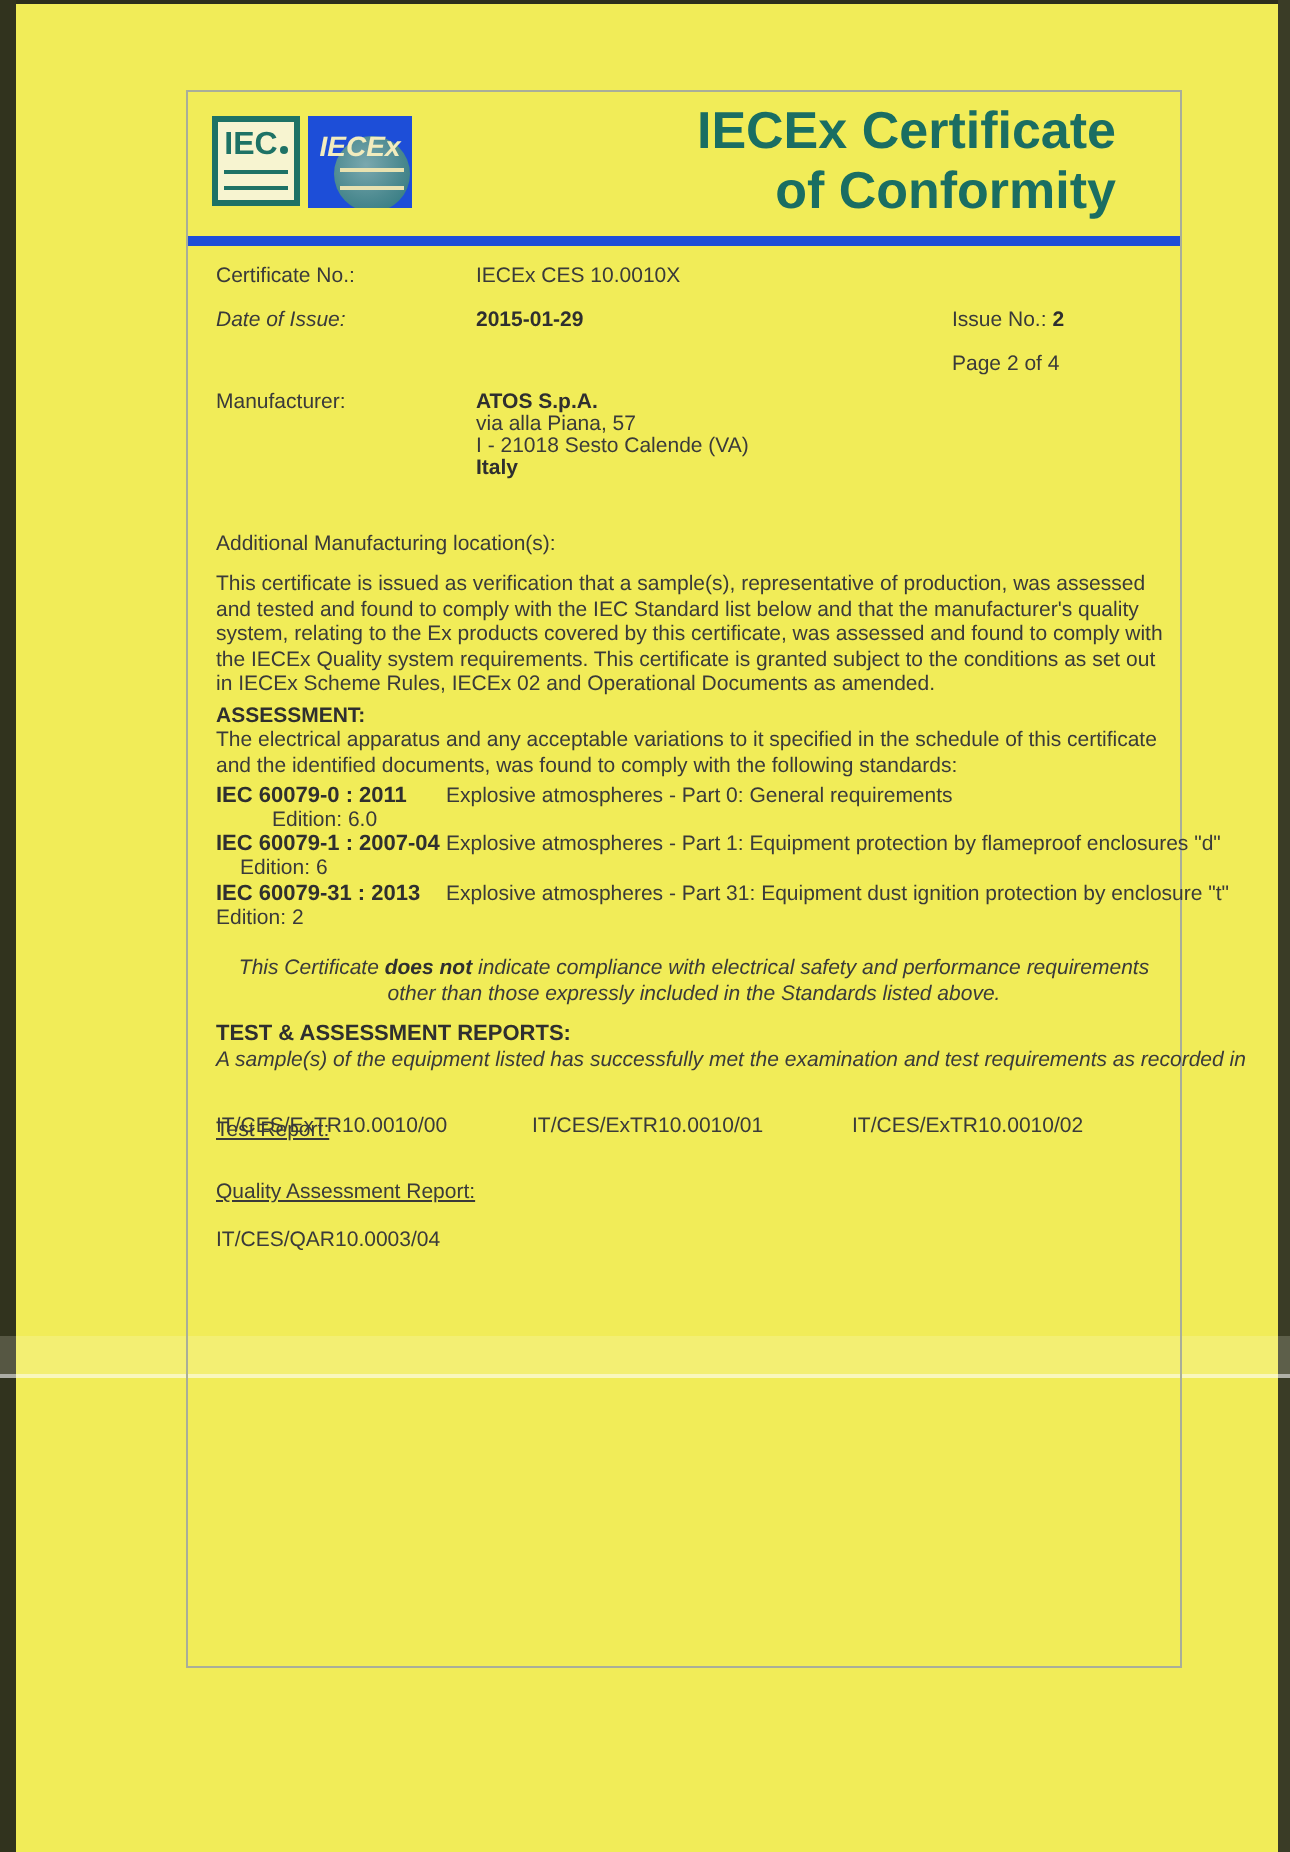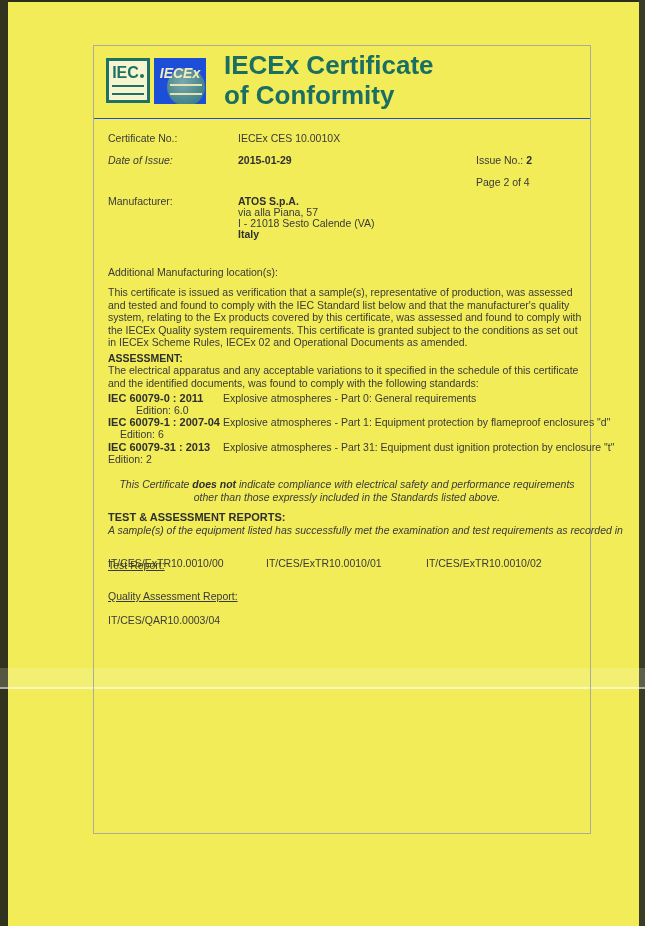--- a/index.html
+++ b/index.html
@@ -14,21 +14,21 @@
   .edge-top   { position:absolute; left:0; top:0; width:645px; height:2px; background:#2c2e1c; }
   .scan-band  { position:absolute; left:0; top:668px; width:645px; height:19px; background:rgba(255,255,240,0.18); }
   .scan-line  { position:absolute; left:0; top:687px; width:645px; height:2px; background:rgba(255,255,255,0.6); }
 
   .cert-box {
     position:absolute; left:93px; top:45px; width:496px; height:787px;
     border:1px solid #a9ae99;
   }
   .cert-header {
     position:absolute; left:0; top:0; width:100%; height:72px;
-    border-bottom:1px solid #1d4ed8;
+    border-bottom:5px solid #1d4ed8;
   }
 
   
   .logo-iec {
     position:absolute; left:12px; top:12px; width:44px; height:45px;
     background:#f7f4d0; border:3px solid #1e7265; box-sizing:border-box;
   }
   .logo-iec-text {
     color:#1e7265; font-weight:bold; font-size:16px; line-height:18px;
     text-align:center; margin-top:3px;
@@ -48,21 +48,21 @@
   .logo-iecex-text {
     position:relative; color:#f2ecbe; font-weight:bold; font-style:italic;
     font-size:14px; text-align:center; margin-top:7px; letter-spacing:0px;
   }
   .logo-iecex-lines {
     position:absolute; right:4px; bottom:9px; width:32px; height:7px;
     border-top:2px solid #e8e2b0; border-bottom:2px solid #e8e2b0;
   }
 
   .cert-title {
-    position:absolute; left:130px; top:4px; width:334px; text-align:left;
+    position:absolute; left:130px; top:4px; width:334px; text-align:right;
     color:#1a6e62; font-weight:bold; font-size:26px; line-height:30px;
   }
 
   
   .t { position:absolute; font-size:10.5px; color:#3a3a3a; line-height:12px; white-space:nowrap; }
   .b { font-weight:bold; color:#2f2f2f; }
   .i { font-style:italic; }
   .u { text-decoration:underline; }
   .wrap { white-space:normal; line-height:12.5px; }
   .code { font-size:11px; font-weight:bold; color:#2f2f2f; }

